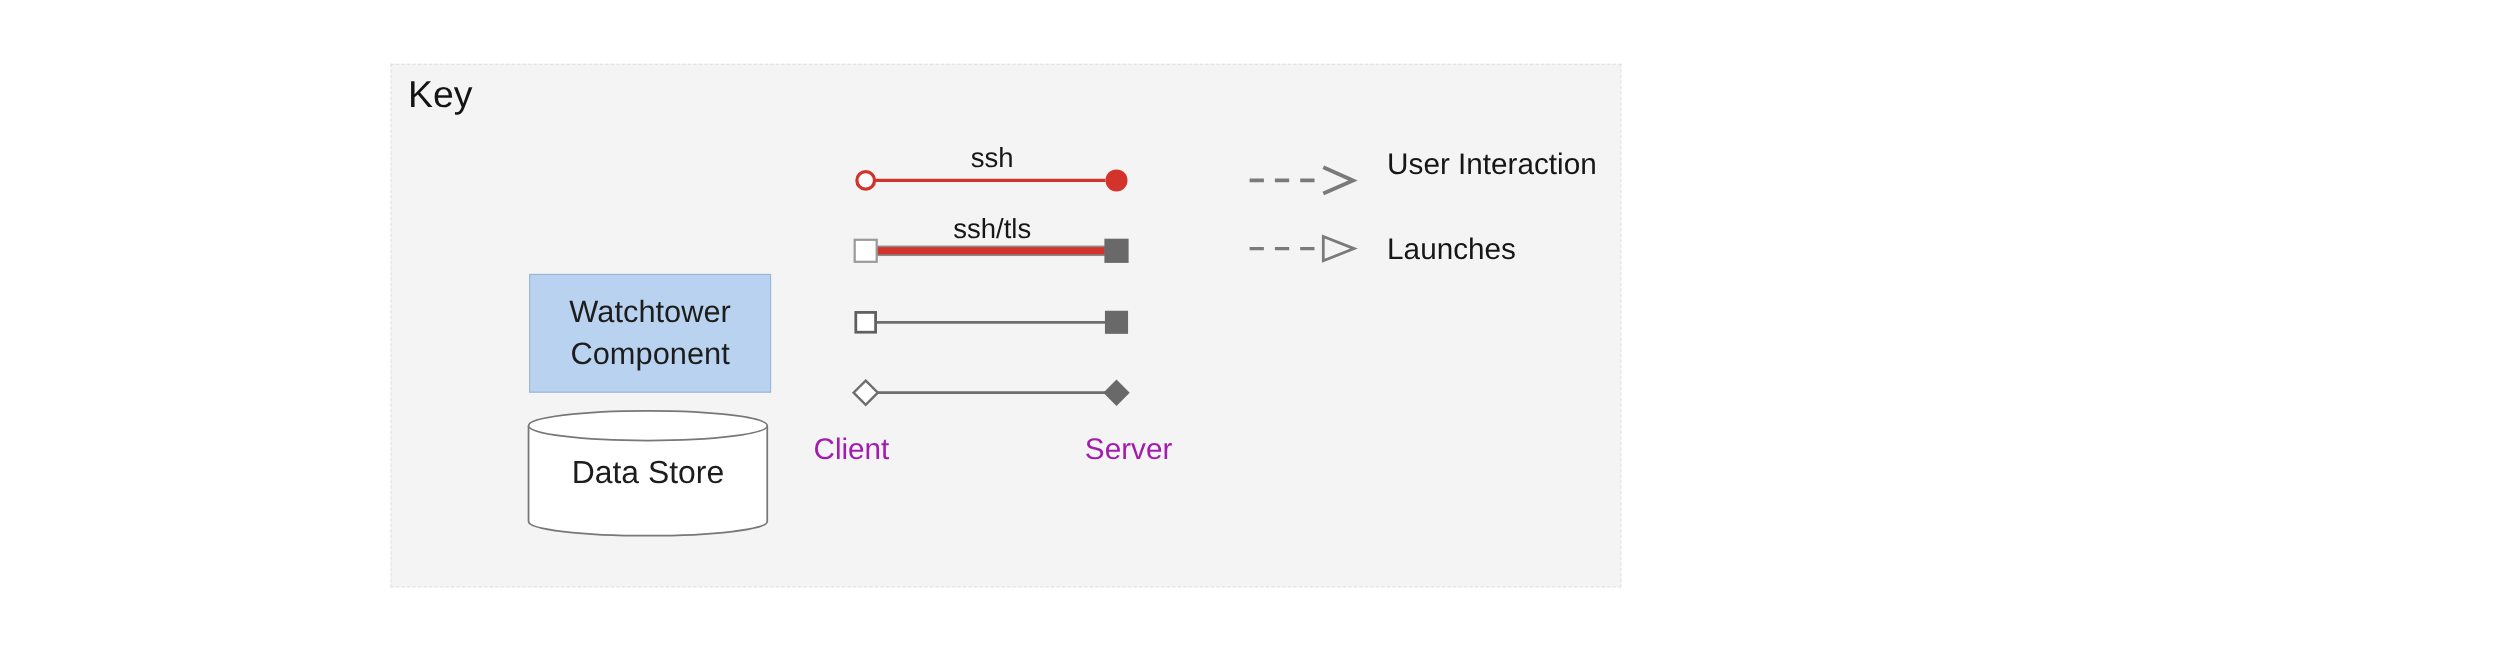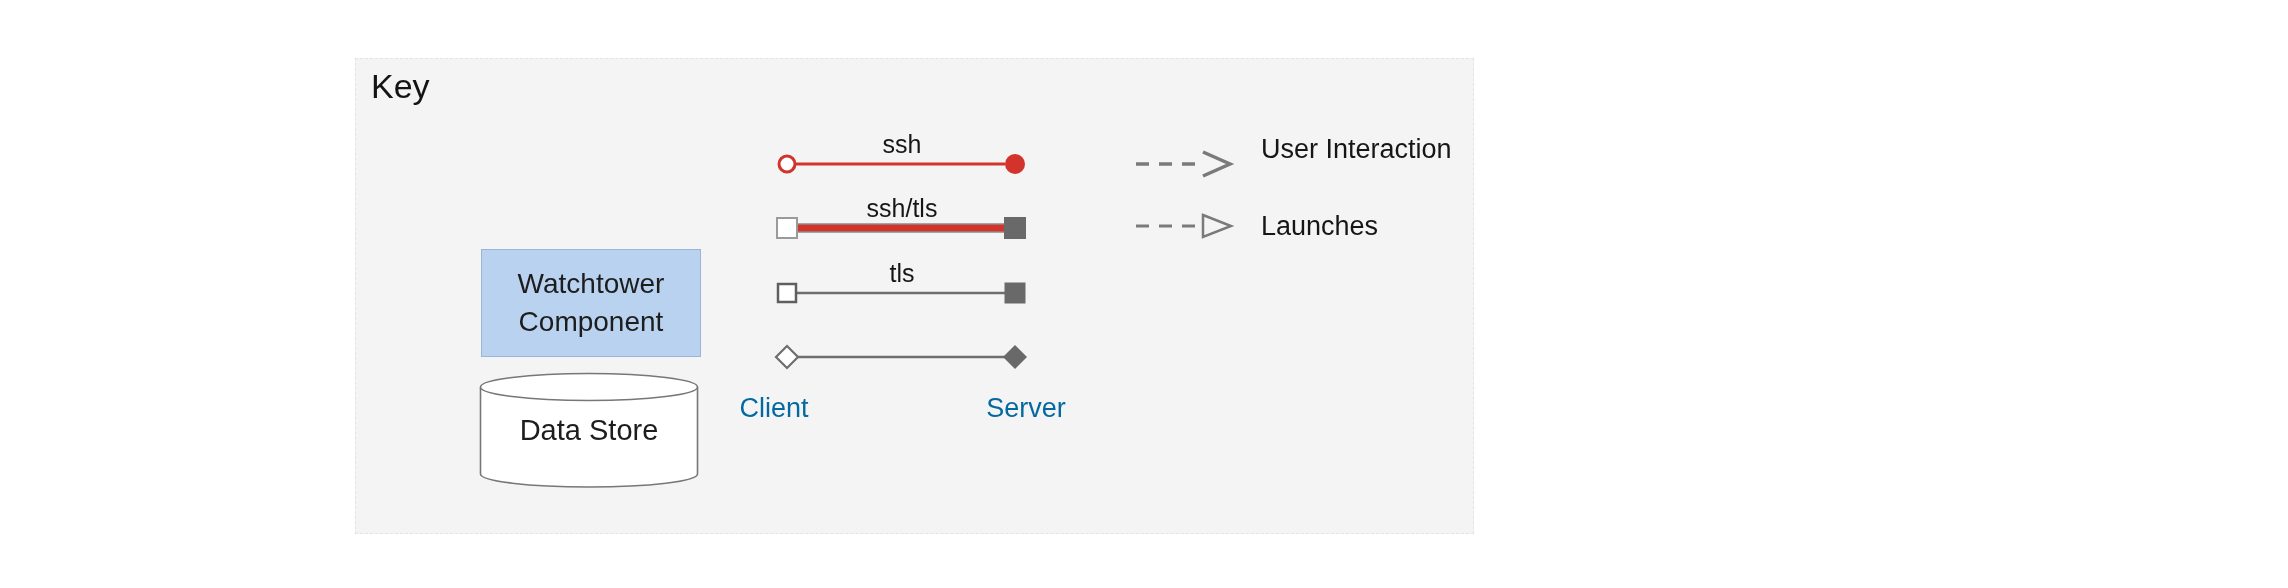--- a/index.html
+++ b/index.html
@@ -22,21 +22,21 @@
   .node-blue{top:190px;height:108px;background:#b9d2ef;border:1px solid #9cb4d6;}
   .cylinder-svg{left:123px;top:312px;}
   .cylinder-label{
     left:123px;top:354px;width:220px;height:34px;line-height:34px;
     text-align:center;font-size:29px;color:#1d1d1d;
   }
   .conn-label{
     left:418px;width:256px;text-align:center;font-size:25px;line-height:28px;color:#161616;
   }
   .conn-svg{left:418px;}
-  .endpoint-label{top:334px;width:124px;text-align:center;font-size:27px;line-height:30px;color:#0369a1;}
+  .endpoint-label{top:334px;width:124px;text-align:center;font-size:27px;line-height:30px;color:#a21caf;}
   .endpoint-client{left:356px;}
   .endpoint-server{left:608px;}
   .arrow-svg{left:777px;}
   .arrow-label{left:905px;height:32px;line-height:32px;font-size:27px;color:#161616;white-space:nowrap;}
 </style>
 </head>
 <body>
 
 <div class="abs panel">
 
@@ -60,21 +60,20 @@
     <circle cx="241" cy="16" r="10" fill="#d2342c"></circle>
   </svg>
 
   <div class="abs conn-label" style="top:135px;">ssh/tls</div>
   <svg class="abs conn-svg" style="top:153px;" width="256" height="32" viewBox="0 0 256 32">
     <rect x="22" y="12" width="209" height="8" fill="#d2342c" stroke="#8a8a8a" stroke-width="1.5"></rect>
     <rect x="3" y="6" width="20" height="20" fill="#ffffff" stroke="#9a9a9a" stroke-width="2"></rect>
     <rect x="230" y="5" width="22" height="22" fill="#696969"></rect>
   </svg>
 
-  <div class="abs conn-label" style="top:200px;">tls</div>
   <svg class="abs conn-svg" style="top:218px;" width="256" height="32" viewBox="0 0 256 32">
     <line x1="22" y1="16" x2="231" y2="16" stroke="#6e6e6e" stroke-width="2.5"></line>
     <rect x="4" y="7" width="18" height="18" fill="#ffffff" stroke="#5f5f5f" stroke-width="2.5"></rect>
     <rect x="230.5" y="5.5" width="21" height="21" fill="#696969"></rect>
   </svg>
 
   <svg class="abs conn-svg" style="top:282px;" width="256" height="32" viewBox="0 0 256 32">
     <line x1="13" y1="16" x2="241" y2="16" stroke="#6e6e6e" stroke-width="2.5"></line>
     <polygon points="13,5 24,16 13,27 2,16" fill="#ffffff" stroke="#6e6e6e" stroke-width="2.2"></polygon>
     <polygon points="241,4 253,16 241,28 229,16" fill="#696969"></polygon>

